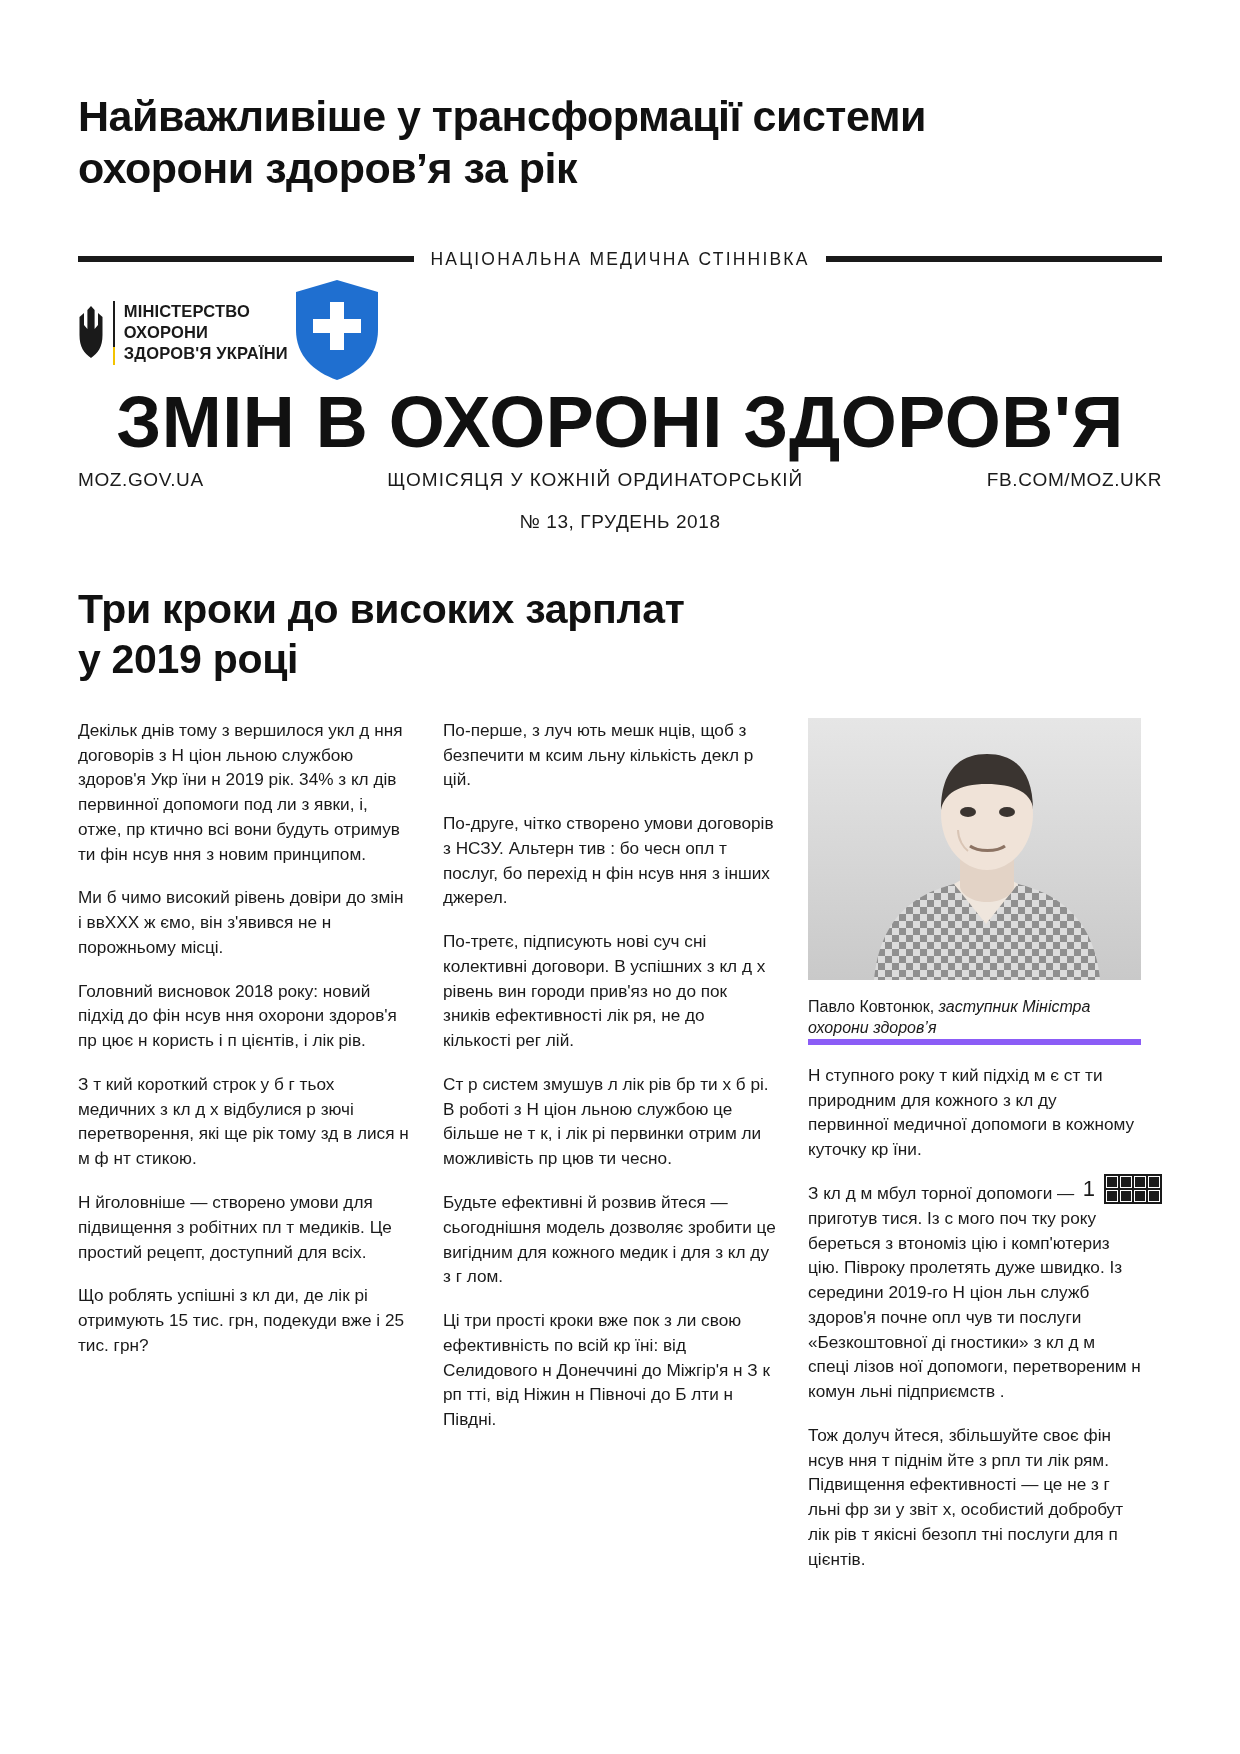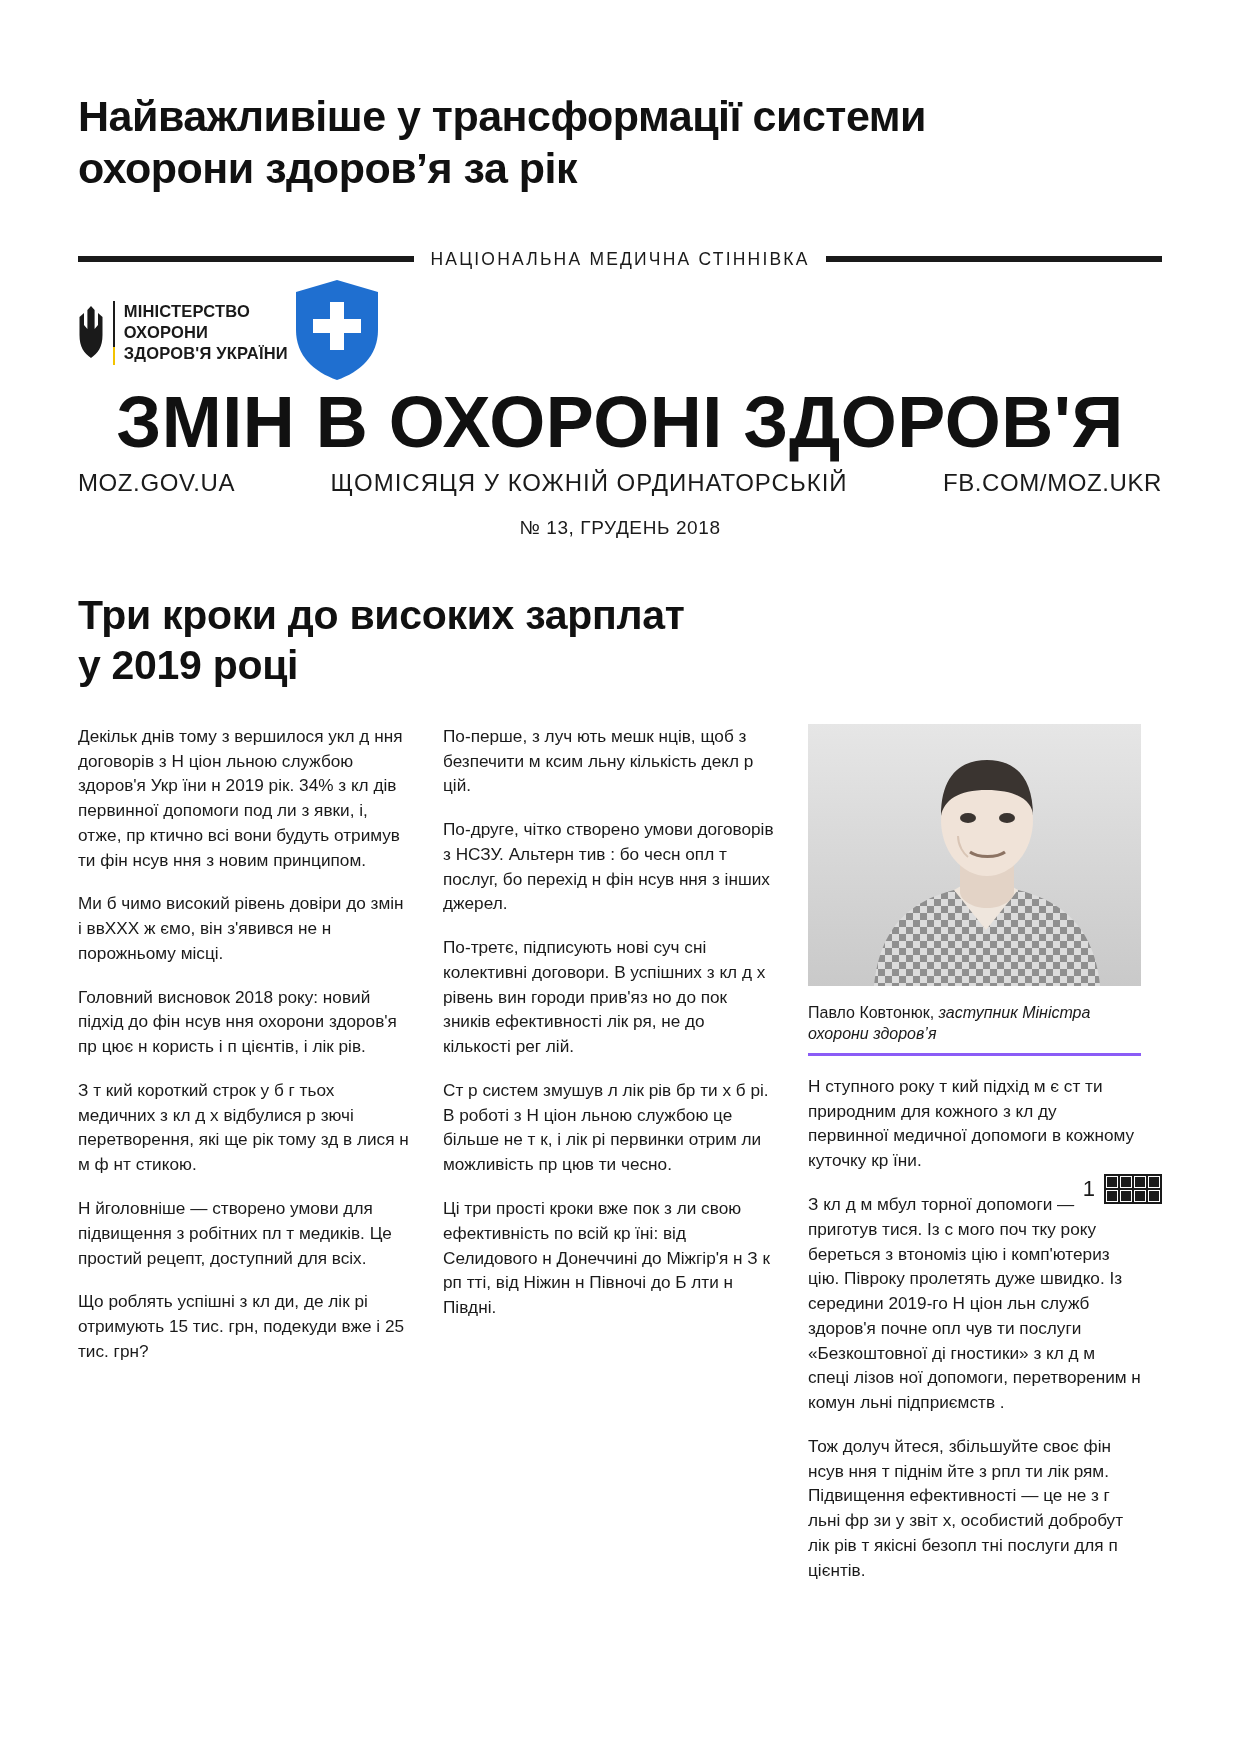--- a/index.html
+++ b/index.html
@@ -111,21 +111,21 @@
     line-height: 1.02;
     text-align: center;
     margin-top: 4px;
     color: #111;
   }
 
   .masthead-foot {
     display: flex;
     align-items: baseline;
     justify-content: space-between;
-    font-size: 24px;
+    font-size: 19px;
     letter-spacing: 0.6px;
     margin-top: 10px;
     color: #1a1a1a;
     text-align: right;
   }
   .masthead-foot .mid {
     letter-spacing: 1px;
   }
 
   .issue-row {
@@ -180,22 +180,22 @@
     width: 333px;
     height: 262px;
     display: block;
     background: #d7d7d7;
   }
   .caption {
     font-size: 16px;
     line-height: 1.35;
     font-style: italic;
     padding-top: 6px;
-    border-bottom: 3px solid #8b5cf6;
-    padding-bottom: 8px;
+    border-bottom: 6px solid #8b5cf6;
+    padding-bottom: 0;
     margin-bottom: 18px;
   }
   .caption .name { font-style: normal; }
 
   
   .pagefoot {
     position: absolute;
     right: 78px;
     bottom: 42px;
     display: flex;
@@ -283,20 +283,21 @@
         <p>З   т  кий короткий строк у б  г  тьох медичних з  кл  д  х відбулися р  зючі перетворення, які ще рік тому зд  в  лися н  м ф  нт  стикою.</p>
         <p>Н  йголовніше — створено умови для підвищення з  робітних пл  т медиків. Це простий рецепт, доступний для всіх.</p>
         <p>Що роблять успішні з  кл  ди, де лік  рі отримують 15 тис. грн,  подекуди вже і 25 тис. грн?</p>
       </div>
 
       <div class="col col2">
         <p>По-перше, з  луч  ють мешк  нців, щоб з  безпечити м  ксим  льну кількість декл  р  цій.</p>
         <p>По-друге, чітко створено умови договорів з НСЗУ. Альтерн  тив  :   бо чесн   опл  т   послуг,  бо перехід н   фін  нсув  ння з інших джерел.</p>
         <p>По-третє, підписують нові суч  сні колективні договори. В успішних з  кл  д  х рівень вин  городи прив'яз  но до пок  зників ефективності лік  ря,  не до кількості рег  лій.</p>
         <p>Ст  р   систем   змушув  л   лік  рів бр  ти х  б  рі. В роботі з Н  ціон  льною службою це більше не т  к, і лік  рі первинки отрим  ли можливість пр  цюв  ти чесно.</p>
+        <p>Будьте ефективні й розвив  йтеся — сьогоднішня модель дозволяє зробити це вигідним для кожного медик  і для з  кл  ду з  г  лом.</p>
         <p>Ці три прості кроки вже пок  з  ли свою ефективність по всій кр  їні: від Селидового н   Донеччині до Міжгір'я н   З  к  рп  тті, від Ніжин  н   Півночі до Б  лти н   Півдні.</p>
       </div>
 
       <div class="col col3">
 
         <div class="portrait-wrap">
           <svg class="portrait" viewBox="0 0 333 262">
             <defs>
               <linearGradient id="bgg" x1="0" y1="0" x2="0" y2="1">
                 <stop offset="0%" stop-color="#e6e6e6"></stop>

